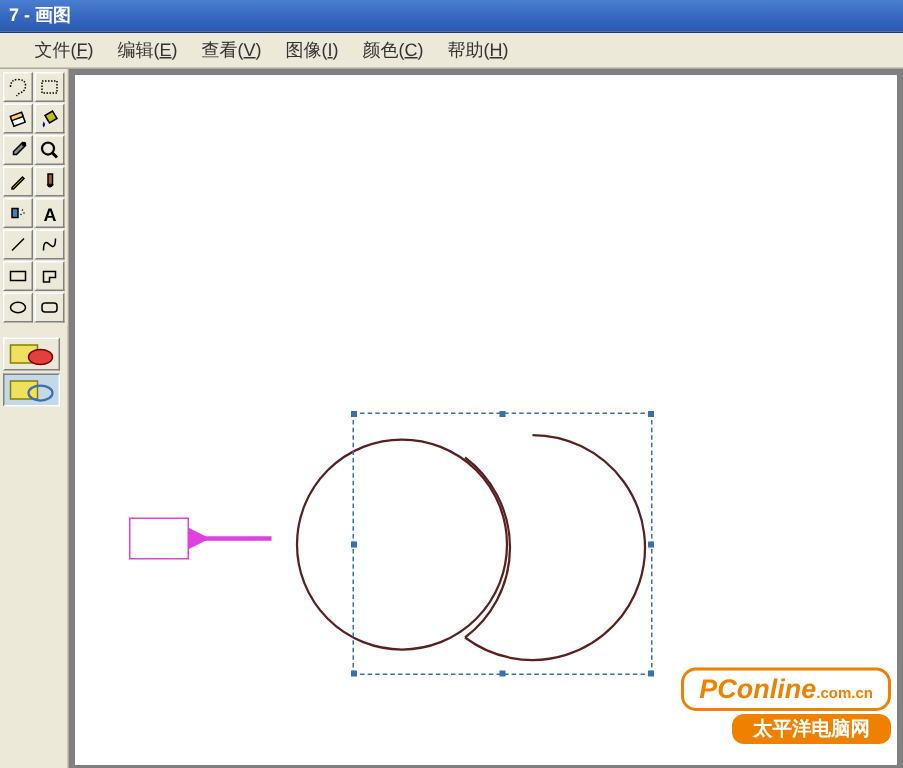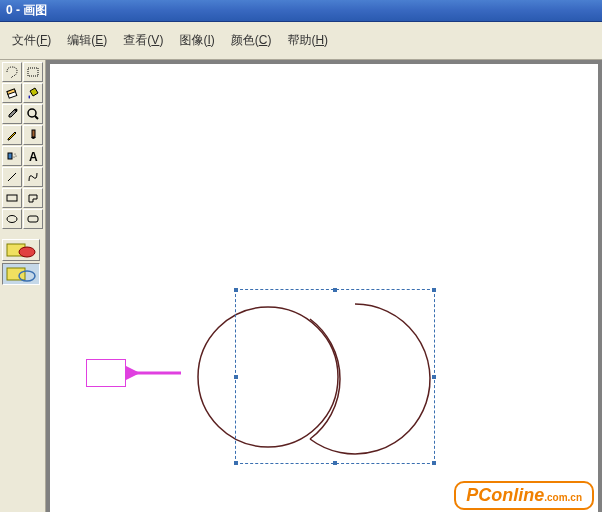--- a/index.html
+++ b/index.html
@@ -17,24 +17,24 @@
       height: 22px;
       display: flex;
       align-items: center;
       padding-left: 6px;
       color: #fff;
       font-weight: bold;
       border-bottom: 1px solid #1a3a80;
     }
     .menu-bar {
       background: #ece9d8;
-      height: 38px;
+      height: 24px;
       display: flex;
       align-items: center;
-      padding-left: 4px;
+      padding-left: 15px;
       border-bottom: 1px solid #aca899;
     }
     .menu-item {
       padding: 2px 8px;
       color: #333;
       cursor: pointer;
     }
     .menu-item .hotkey { text-decoration: underline; }
     .workspace {
       display: flex;
@@ -165,21 +165,21 @@
       padding: 1px 14px;
       border-radius: 8px;
       display: inline-block;
       margin-top: 2px;
     }
   </style>
 </head>
 <body>
 
 <div class="title-bar">
-  <span>0 - 画图</span>
+  <span>7 - 画图</span>
 </div>
 
 <div class="menu-bar">
   <span class="menu-item"><span>文件</span>(<span class="hotkey">F</span>)</span>
   <span class="menu-item"><span>编辑</span>(<span class="hotkey">E</span>)</span>
   <span class="menu-item"><span>查看</span>(<span class="hotkey">V</span>)</span>
   <span class="menu-item"><span>图像</span>(<span class="hotkey">I</span>)</span>
   <span class="menu-item"><span>颜色</span>(<span class="hotkey">C</span>)</span>
   <span class="menu-item"><span>帮助</span>(<span class="hotkey">H</span>)</span>
 </div>
@@ -325,16 +325,17 @@
             </marker>
           </defs>
         <line x1="55" y1="12" x2="8" y2="12" stroke="#e040e0" stroke-width="3" marker-end="url(#ahead)"></line>
       </svg>
     </div>
 
     <div class="watermark">
       <div class="wm-logo">
         <span>PConline</span><span class="cn">.com.cn</span>
       </div><br>
+      <div class="wm-sub">太平洋电脑网</div>
     </div>
   </div>
 
 </div>
 
 </body></html>

